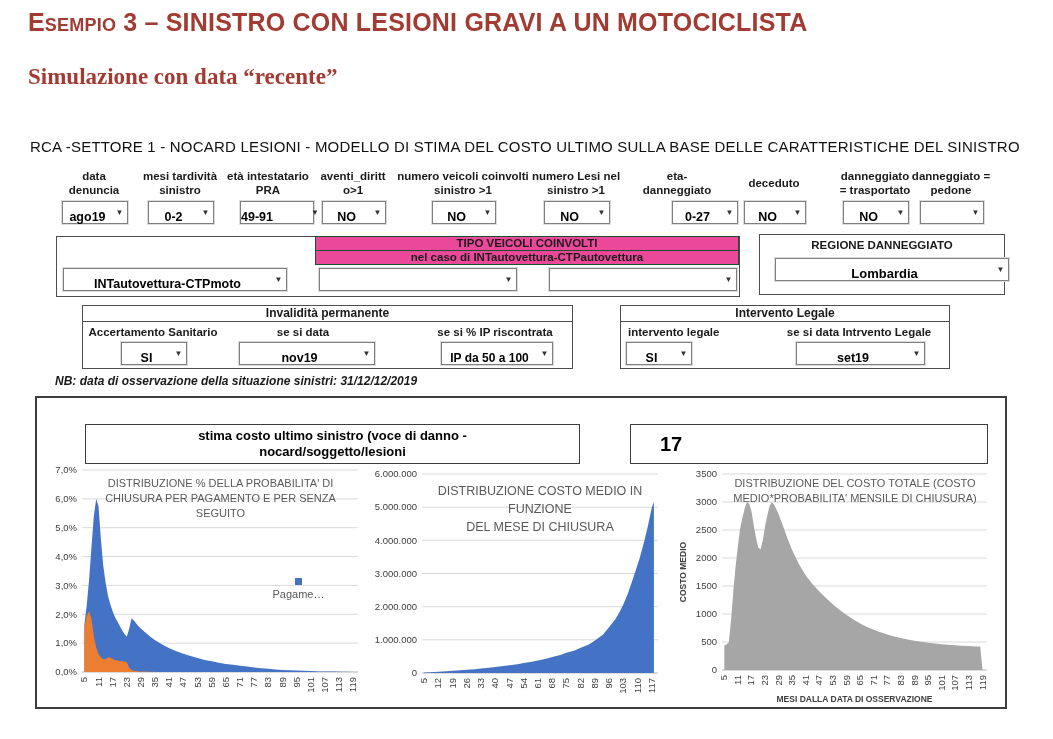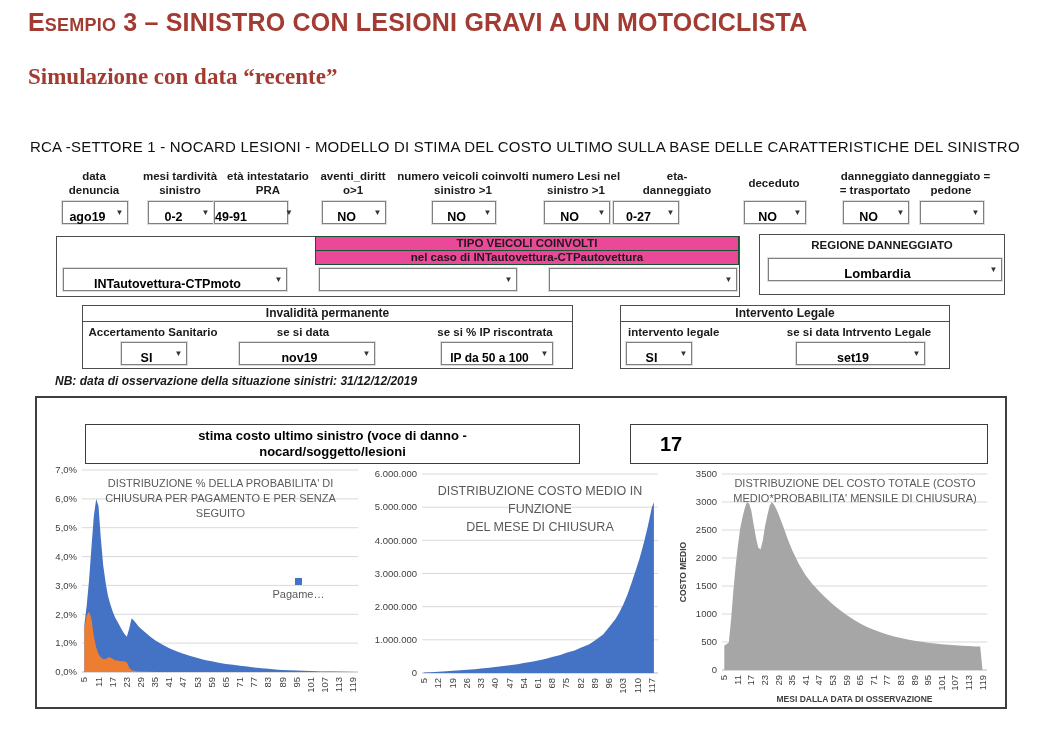--- a/index.html
+++ b/index.html
@@ -48,21 +48,21 @@
       <span class="dd-arr">▼</span>
     </div>
 
   <div class="abs f-label" style="left:105px;top:169px;width:150px;"><span>mesi tardività</span><br><span>sinistro</span></div>
   <div class="abs dd" style="left:148px;top:201px;width:64px;">
       <span class="dd-val">0-2</span>
       <span class="dd-arr">▼</span>
     </div>
 
   <div class="abs f-label" style="left:193px;top:169px;width:150px;"><span>età intestatario</span><br><span>PRA</span></div>
-  <div class="abs dd" style="left:214px;top:201px;width:72px;gap:38px;">
+  <div class="abs dd" style="left:240px;top:201px;width:72px;gap:38px;">
       <span class="dd-val">49-91</span>
       <span class="dd-arr">▼</span>
     </div>
 
   <div class="abs f-label" style="left:278px;top:169px;width:150px;"><span>aventi_diritt</span><br><span>o&gt;1</span></div>
   <div class="abs dd" style="left:322px;top:201px;width:62px;">
       <span class="dd-val">NO</span>
       <span class="dd-arr">▼</span>
     </div>
 
@@ -72,21 +72,21 @@
       <span class="dd-arr">▼</span>
     </div>
 
   <div class="abs f-label" style="left:501px;top:169px;width:150px;"><span>numero Lesi nel</span><br><span>sinistro &gt;1</span></div>
   <div class="abs dd" style="left:544px;top:201px;width:64px;">
       <span class="dd-val">NO</span>
       <span class="dd-arr">▼</span>
     </div>
 
   <div class="abs f-label" style="left:602px;top:169px;width:150px;"><span>eta-</span><br><span>danneggiato</span></div>
-  <div class="abs dd" style="left:613px;top:201px;width:64px;">
+  <div class="abs dd" style="left:672px;top:201px;width:64px;">
       <span class="dd-val">0-27</span>
       <span class="dd-arr">▼</span>
     </div>
 
   <div class="abs f-label" style="left:699px;top:176px;width:150px;"><span>deceduto</span></div>
   <div class="abs dd" style="left:744px;top:201px;width:60px;">
       <span class="dd-val">NO</span>
       <span class="dd-arr">▼</span>
     </div>
 
@@ -114,21 +114,21 @@
         <span class="dd-arr">▼</span>
       </div>
     <div class="abs dd" style="left:492px;top:31px;width:186px;">
         <span class="dd-val"></span>
         <span class="dd-arr">▼</span>
       </div>
   </div>
 
   <div class="abs group-box" style="left:759px;top:234px;width:244px;height:59px;">
     <div class="abs box-header" style="left:0;top:4px;width:100%;">REGIONE DANNEGGIATO</div>
-    <div class="abs dd" style="left:8px;top:23px;width:232px;">
+    <div class="abs dd" style="left:15px;top:23px;width:232px;">
         <span class="dd-val" style="font-size:13px;">Lombardia</span>
         <span class="dd-arr">▼</span>
       </div>
   </div>
 
   <div class="abs group-box" style="left:82px;top:305px;width:489px;height:62px;">
     <div class="abs box-header" style="left:0;top:0;width:100%;height:15px;line-height:15px;border-bottom:1px solid #4d4d4d;font-size:12px;">Invalidità permanente</div>
     <div class="abs f-label" style="left:4px;top:19px;width:132px;">Accertamento Sanitario</div>
     <div class="abs dd" style="left:38px;top:36px;width:64px;">
         <span class="dd-val">SI</span>

